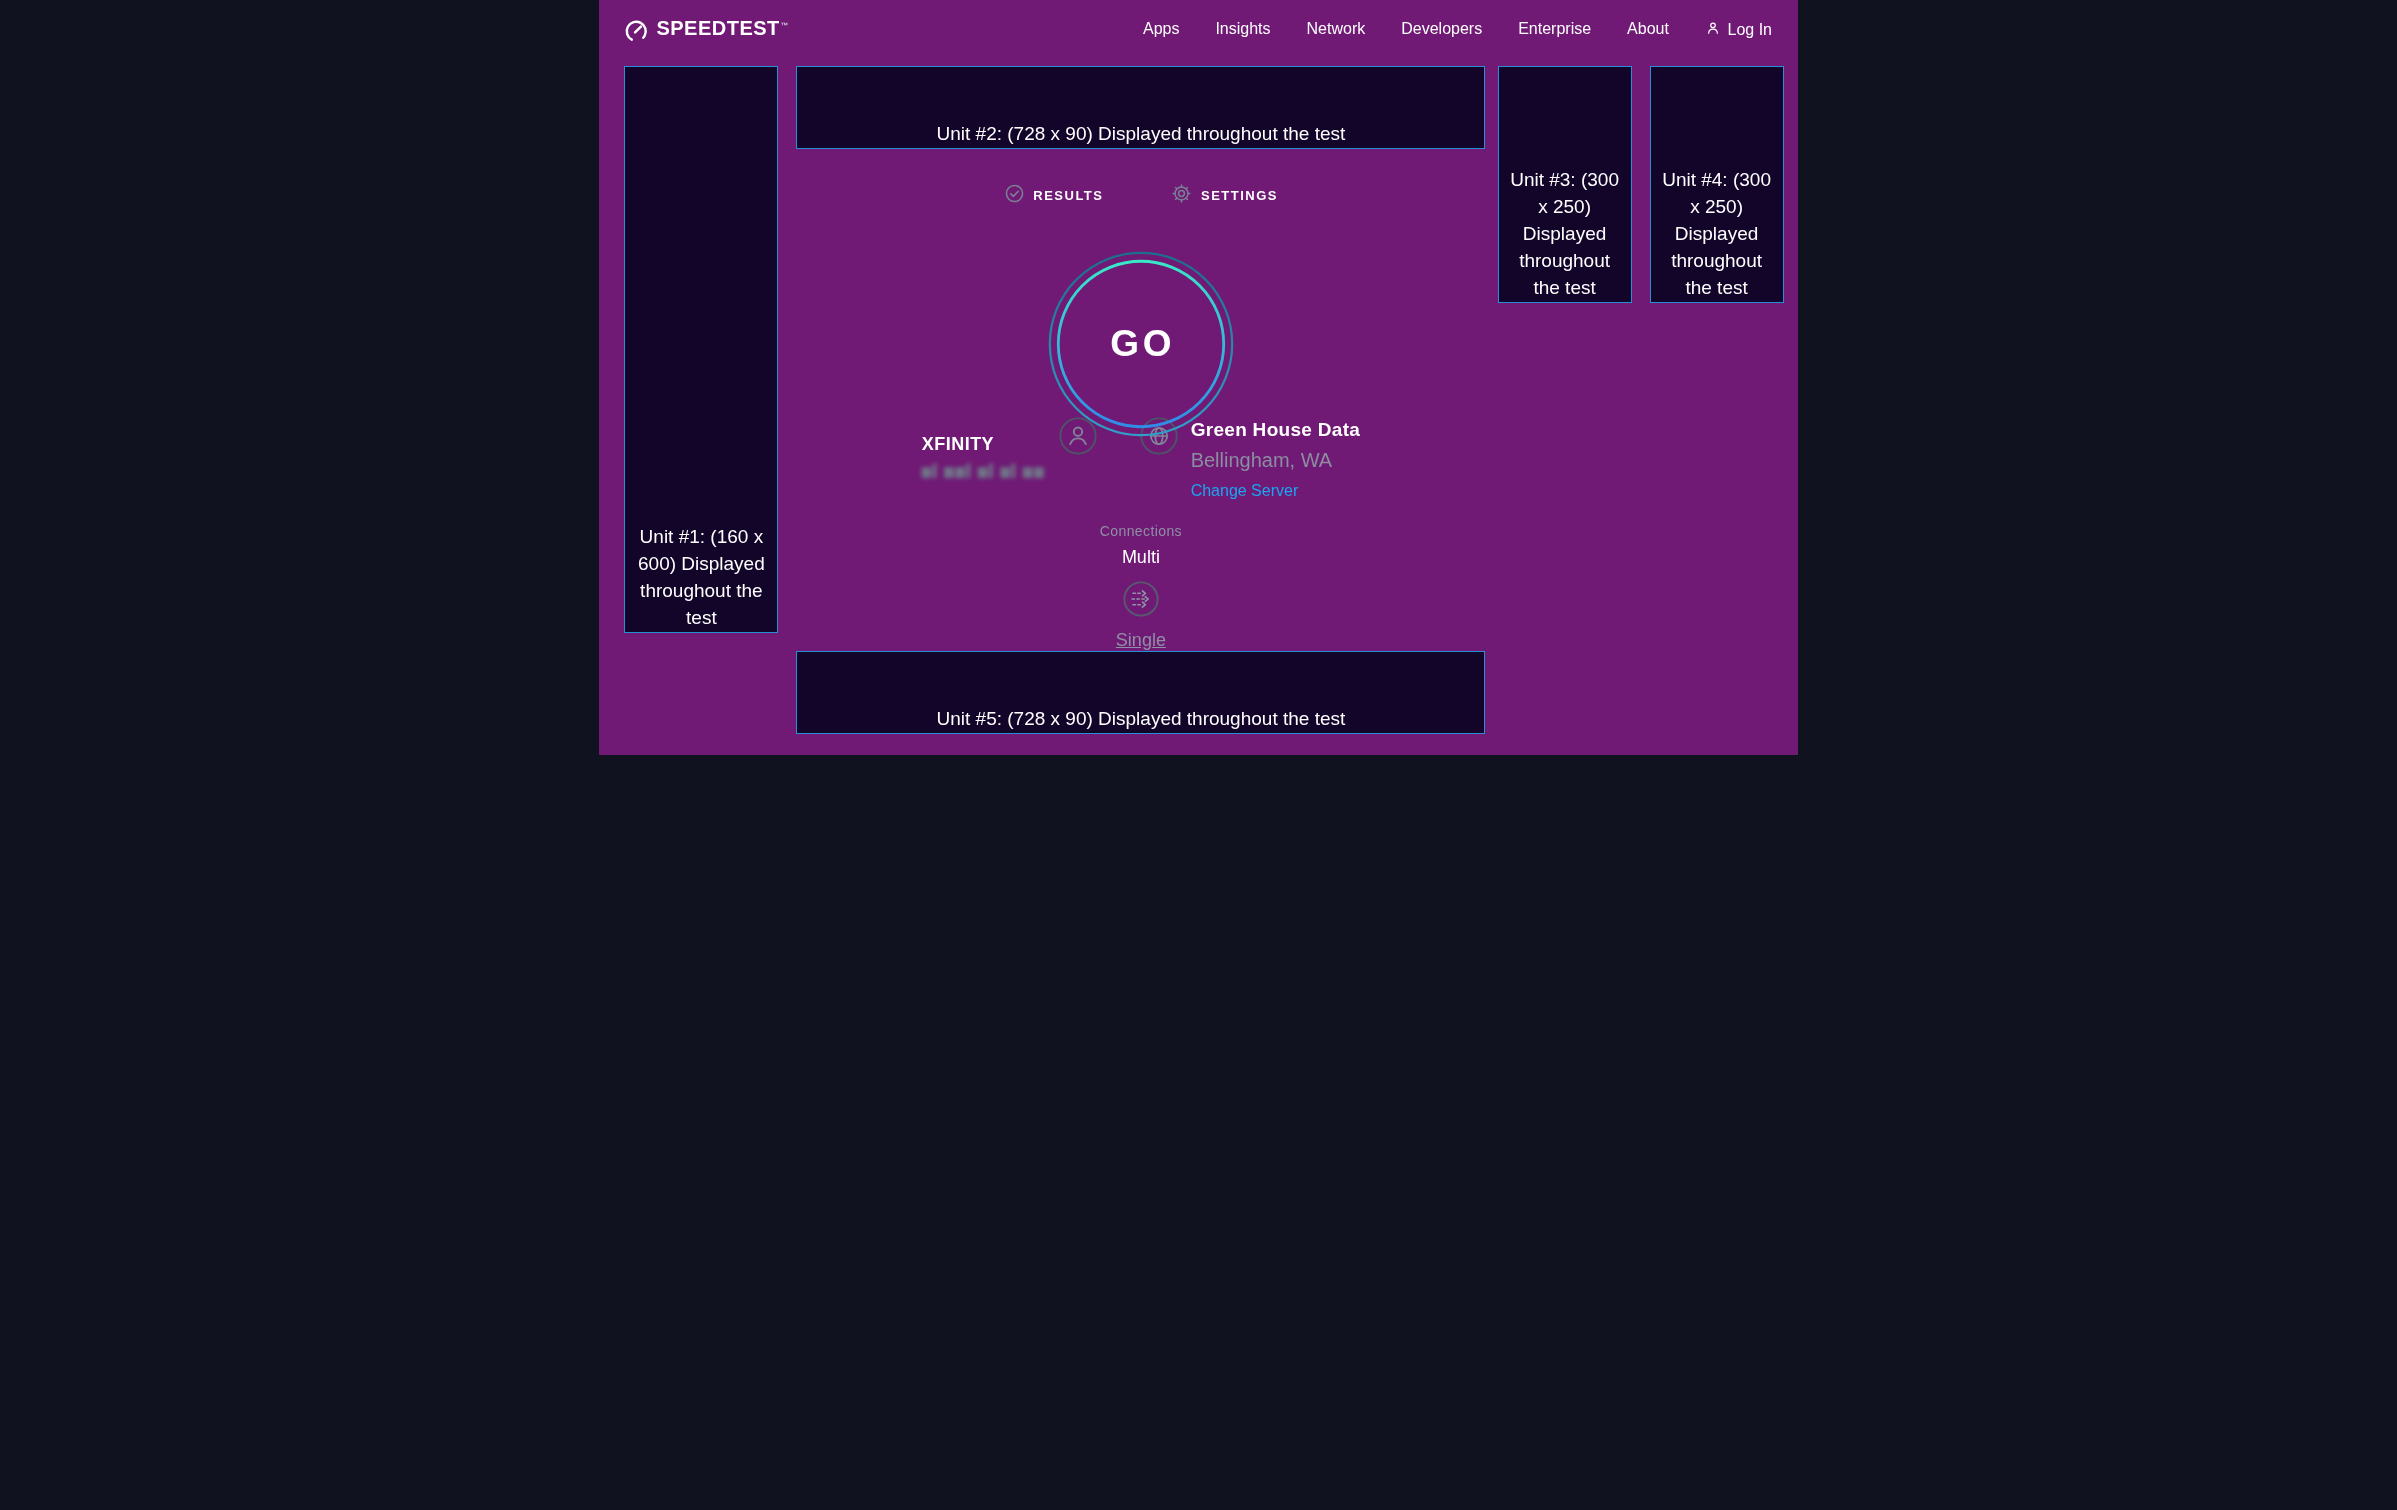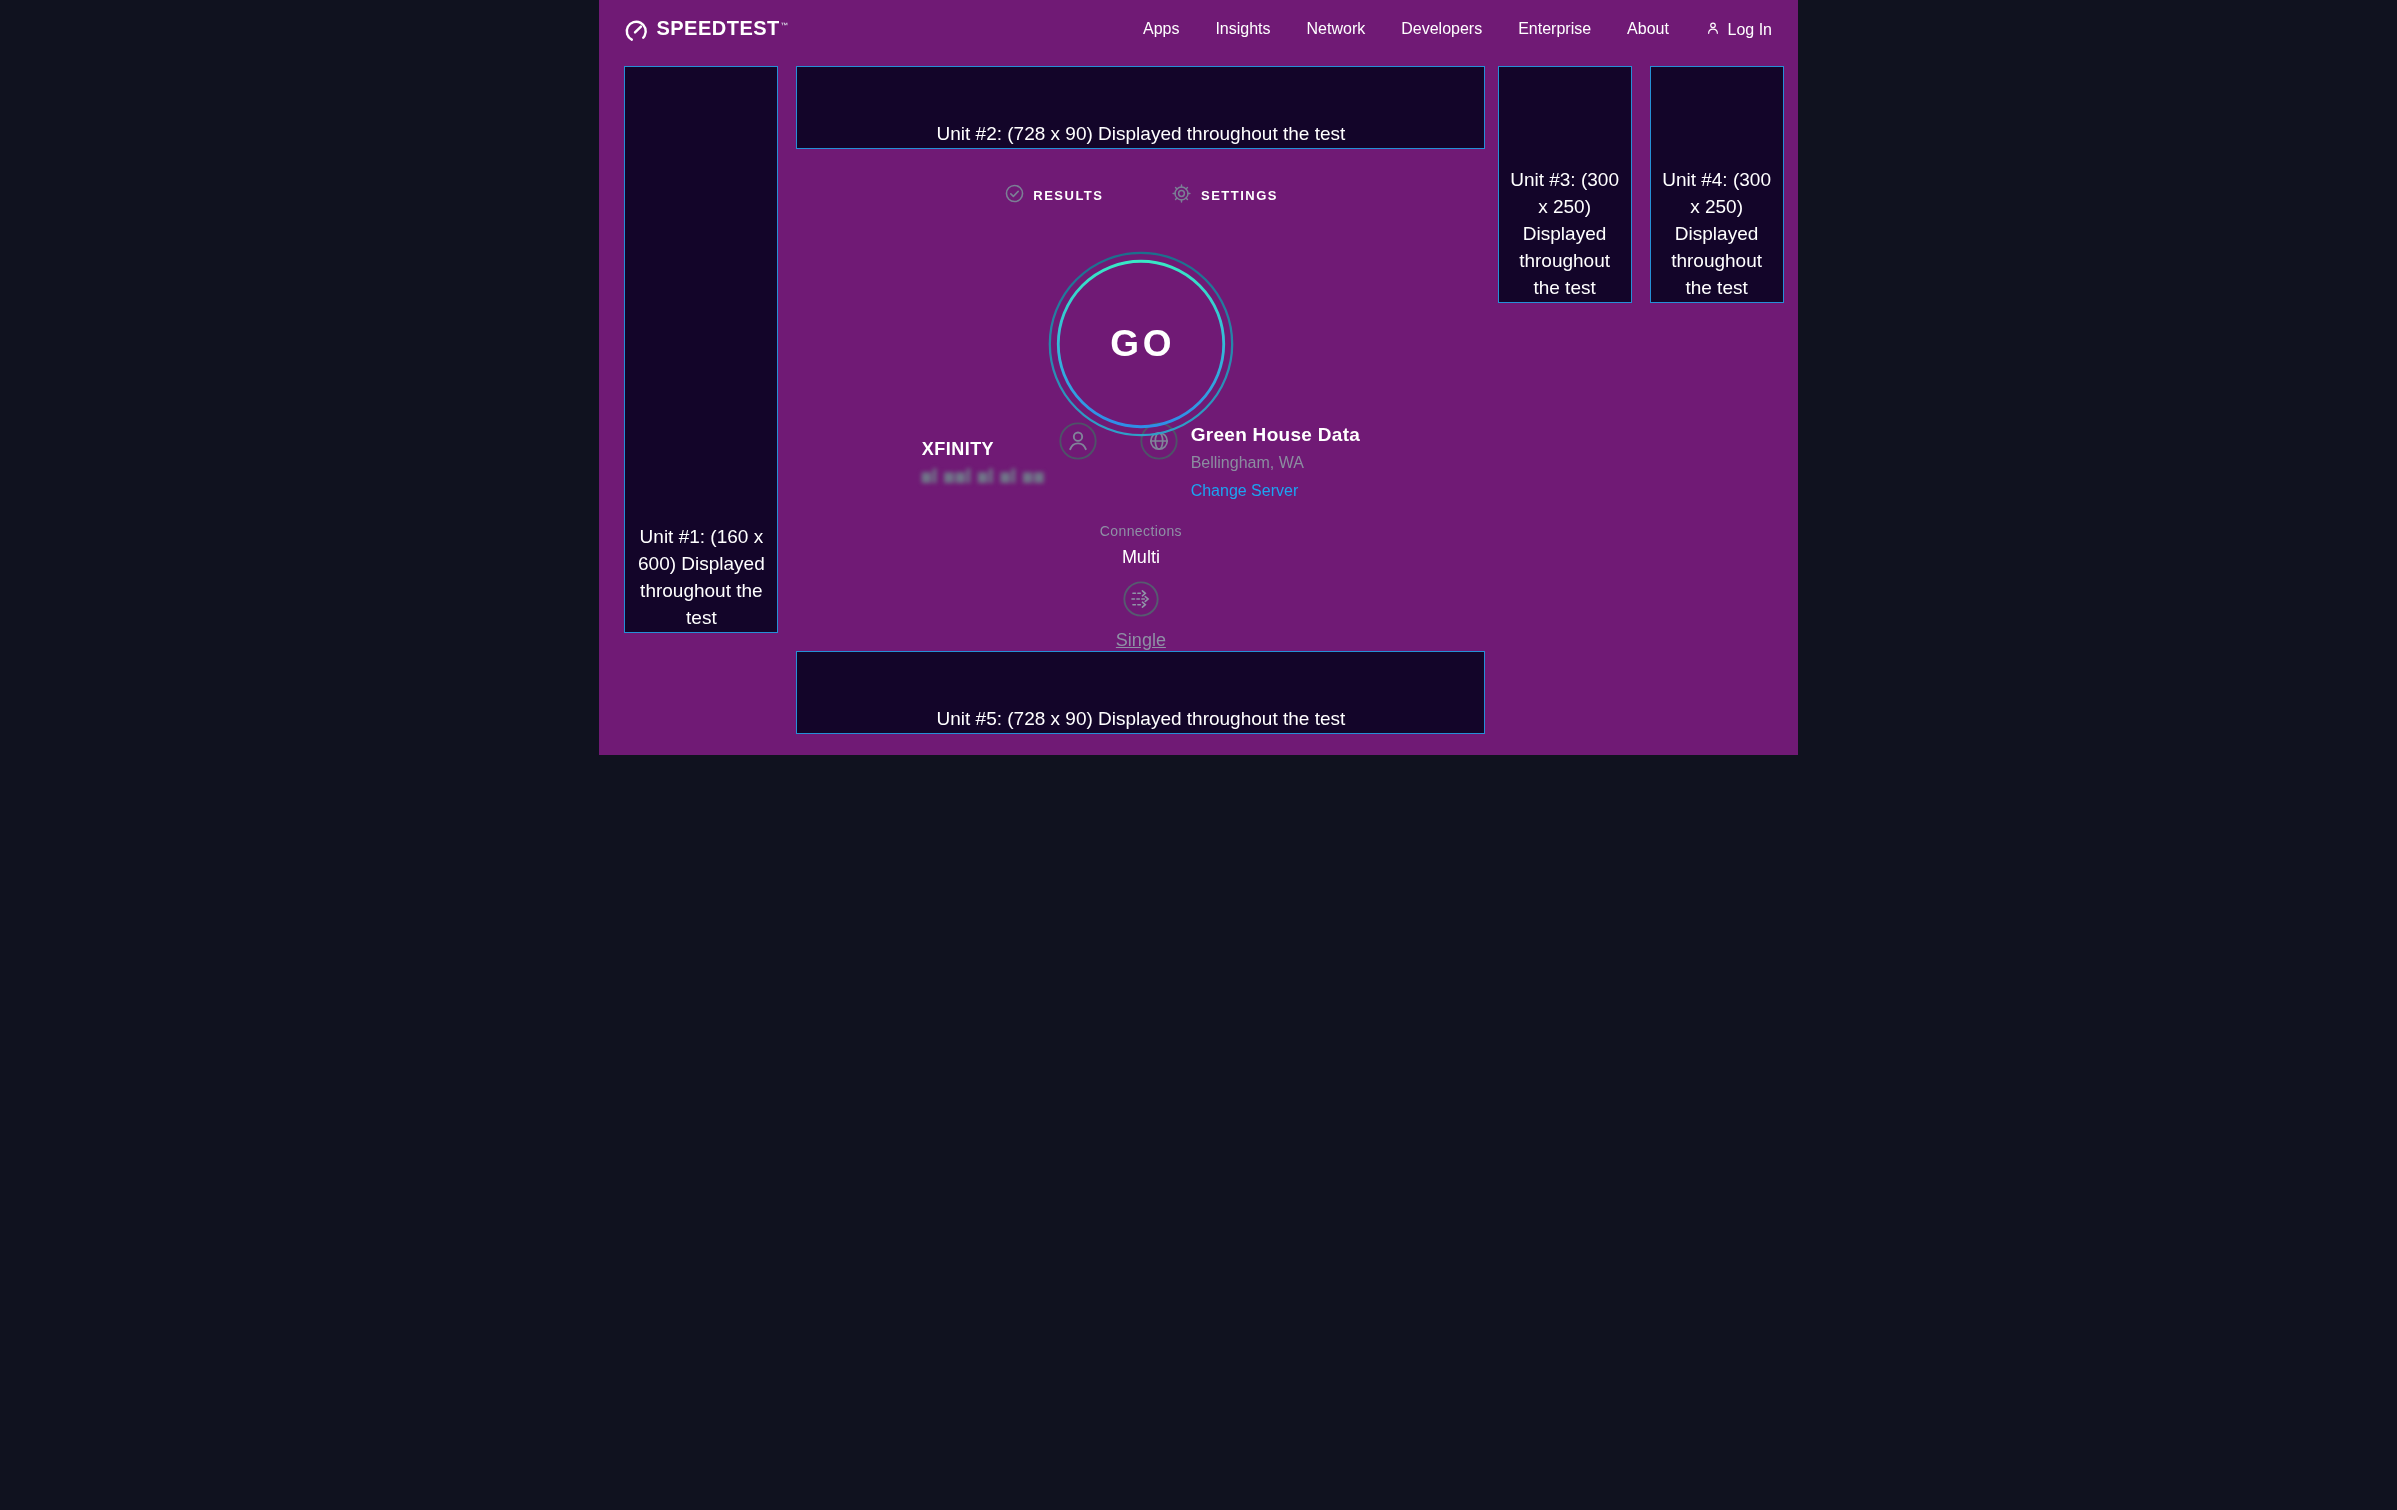--- a/index.html
+++ b/index.html
@@ -42,21 +42,21 @@
 
   
   .server-row{display:flex;align-items:flex-start;margin-top:32px;}
   .isp-block{display:flex;flex-direction:column;margin-right:13px;margin-top:17px;}
   .isp-name{font-size:18px;font-weight:700;letter-spacing:0.5px;}
   .masked{margin-top:8.5px;font-size:12.2px;letter-spacing:1.9px;color:#707488;filter:blur(1.9px);user-select:none;}
   .round-icon{flex:none;}
   .globe-gap{margin-left:43px;}
   .server-block{display:flex;flex-direction:column;align-items:flex-start;margin-left:13px;margin-top:1.9px;}
   .server-name{font-size:19px;font-weight:700;letter-spacing:0.3px;}
-  .server-loc{font-size:16px;color:#8b8da0;margin-top:7.5px;}
+  .server-loc{font-size:20px;color:#8b8da0;margin-top:7.5px;}
   .server-change{font-size:16px;color:#1ba5f2;margin-top:10.4px;cursor:pointer;}
 
   
   .connections{display:flex;flex-direction:column;align-items:center;margin-top:22.6px;}
   .conn-label{font-size:14px;color:#8e90a5;letter-spacing:0.4px;}
   .conn-row{display:flex;align-items:center;gap:13px;margin-top:8.5px;flex-direction:column;}
   .conn-multi{font-size:18px;color:#fff;cursor:pointer;}
   .conn-single{font-size:18px;color:#8e90a5;cursor:pointer;text-decoration:underline;}
   .conn-toggle{cursor:pointer;display:flex;}
 

